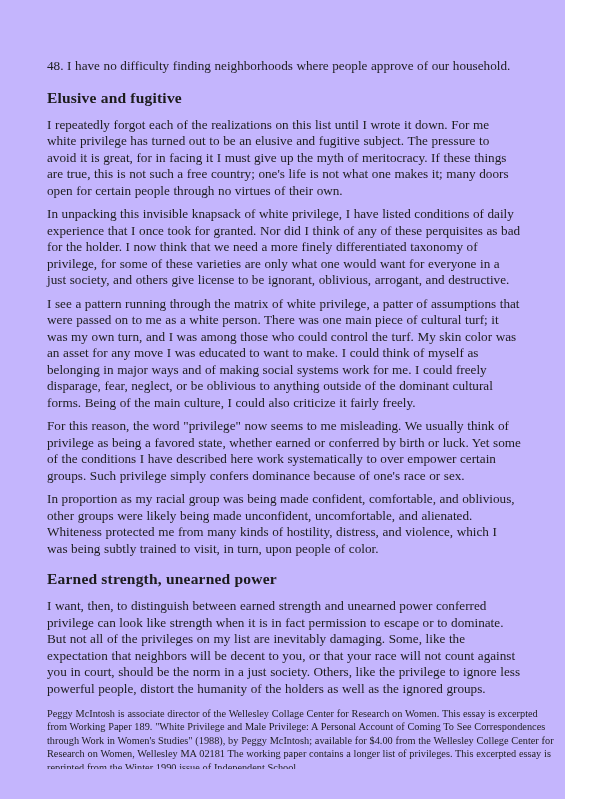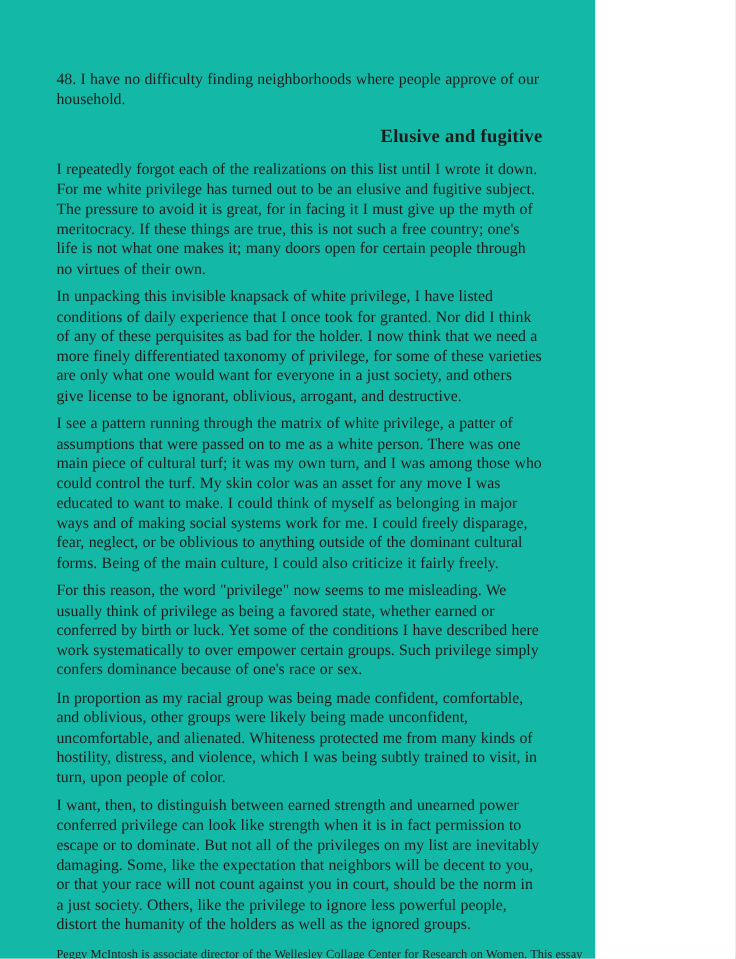--- a/index.html
+++ b/index.html
@@ -2,23 +2,23 @@
 <html><head>
 <meta charset="utf-8">
 <style>
   html, body {
     margin: 0;
     padding: 0;
     background: #ffffff;
   }
   .page {
     position: relative;
-    width: 496px;
+    width: 565px;
     height: 799px;
-    background: #14b8a6;
+    background: #c4b5fd;
     overflow: hidden;
     font-family: "Liberation Serif", serif;
     color: #1c1c1c;
     -webkit-font-smoothing: antialiased;
   }
   .main {
     padding: 58px 44px 0 47px;
   }
   .para {
     font-size: 13.2px;
@@ -27,21 +27,21 @@
     text-align: left;
     word-spacing: 0.3px;
   }
   .list-item {
     margin-bottom: 13px;
   }
   .section-heading {
     font-size: 15.5px;
     line-height: 20px;
     font-weight: 700;
-    text-align: right;
+    text-align: left;
     margin: 12px 0 9px 0;
     letter-spacing: 0.2px;
   }
   .footnote-clip {
     padding: 3px 8px 0 47px;
     height: 62px;
     overflow: hidden;
   }
   .footnote {
     font-size: 10.3px;
@@ -60,20 +60,21 @@
     <p class="para list-item">48. I have no difficulty finding neighborhoods where people approve of our household.</p>
 
     <h2 class="section-heading">Elusive and fugitive</h2>
 
     <p class="para">I repeatedly forgot each of the realizations on this list until I wrote it down. For me white privilege has turned out to be an elusive and fugitive subject. The pressure to avoid it is great, for in facing it I must give up the myth of meritocracy. If these things are true, this is not such a free country; one's life is not what one makes it; many doors open for certain people through no virtues of their own.</p>
     <p class="para">In unpacking this invisible knapsack of white privilege, I have listed conditions of daily experience that I once took for granted. Nor did I think of any of these perquisites as bad for the holder. I now think that we need a more finely differentiated taxonomy of privilege, for some of these varieties are only what one would want for everyone in a just society, and others give license to be ignorant, oblivious, arrogant, and destructive.</p>
     <p class="para">I see a pattern running through the matrix of white privilege, a patter of assumptions that were passed on to me as a white person. There was one main piece of cultural turf; it was my own turn, and I was among those who could control the turf. My skin color was an asset for any move I was educated to want to make. I could think of myself as belonging in major ways and of making social systems work for me. I could freely disparage, fear, neglect, or be oblivious to anything outside of the dominant cultural forms. Being of the main culture, I could also criticize it fairly freely.</p>
     <p class="para">For this reason, the word "privilege" now seems to me misleading. We usually think of privilege as being a favored state, whether earned or conferred by birth or luck. Yet some of the conditions I have described here work systematically to over empower certain groups. Such privilege simply confers dominance because of one's race or sex.</p>
     <p class="para">In proportion as my racial group was being made confident, comfortable, and oblivious, other groups were likely being made unconfident, uncomfortable, and alienated. Whiteness protected me from many kinds of hostility, distress, and violence, which I was being subtly trained to visit, in turn, upon people of color.</p>
 
+    <h2 class="section-heading">Earned strength, unearned power</h2>
 
     <p class="para">I want, then, to distinguish between earned strength and unearned power conferred privilege can look like strength when it is in fact permission to escape or to dominate. But not all of the privileges on my list are inevitably damaging. Some, like the expectation that neighbors will be decent to you, or that your race will not count against you in court, should be the norm in a just society. Others, like the privilege to ignore less powerful people, distort the humanity of the holders as well as the ignored groups.</p>
 
   </div>
 
   <div class="footnote-clip">
     <p class="footnote">Peggy McIntosh is associate director of the Wellesley Collage Center for Research on Women. This essay is excerpted from Working Paper 189. "White Privilege and Male Privilege: A Personal Account of Coming To See Correspondences through Work in Women's Studies" (1988), by Peggy McIntosh; available for $4.00 from the Wellesley College Center for Research on Women, Wellesley MA 02181 The working paper contains a longer list of privileges.  This excerpted essay is reprinted from the Winter 1990 issue of Independent School.</p>
   </div>
 </div>
 

